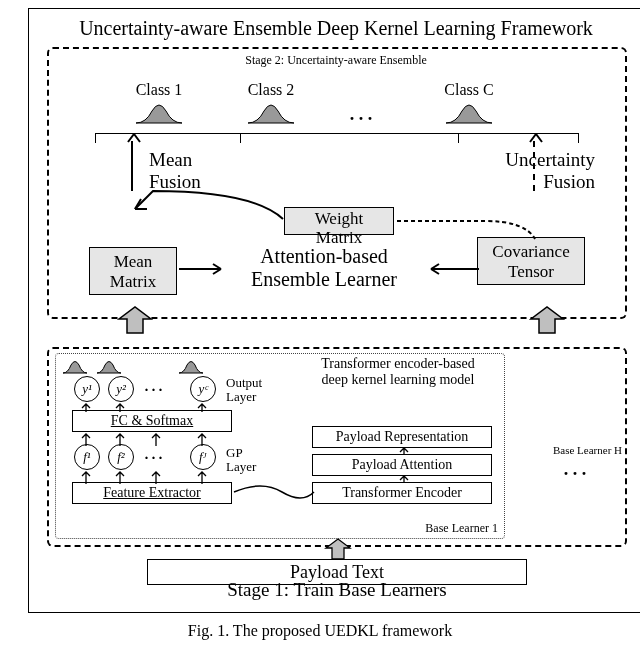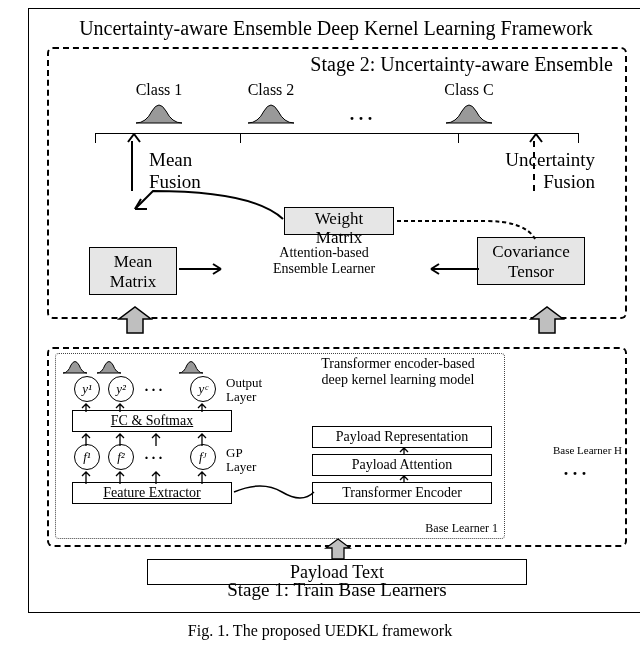--- a/index.html
+++ b/index.html
@@ -32,24 +32,24 @@
     position: absolute;
     left: 18px;
     top: 38px;
     width: 580px;
     height: 272px;
     border: 2px dashed #000;
     border-radius: 6px;
   }
   .stage2-title {
     position: absolute;
-    left: 0; right: 12px;
+    left: 0; right: 2px;
     top: 4px;
-    text-align: right;
-    font-size: 20px;
+    text-align: center;
+    font-size: 12px;
   }
   .class-row {
     position: absolute;
     left: 0; right: 0;
     top: 32px;
     height: 52px;
   }
   .class-item {
     position: absolute;
     text-align: center;
@@ -144,21 +144,21 @@
     width: 108px;
     height: 48px;
     text-align: center;
   }
   .ael-label {
     position: absolute;
     left: 175px;
     top: 196px;
     width: 200px;
     text-align: center;
-    font-size: 14px;
+    font-size: 20px;
     line-height: 1.15;
   }
   .stage1-box {
     position: absolute;
     left: 18px;
     top: 318px;
     width: 580px;
     height: 270px;
   }
   .inner-dashed {

